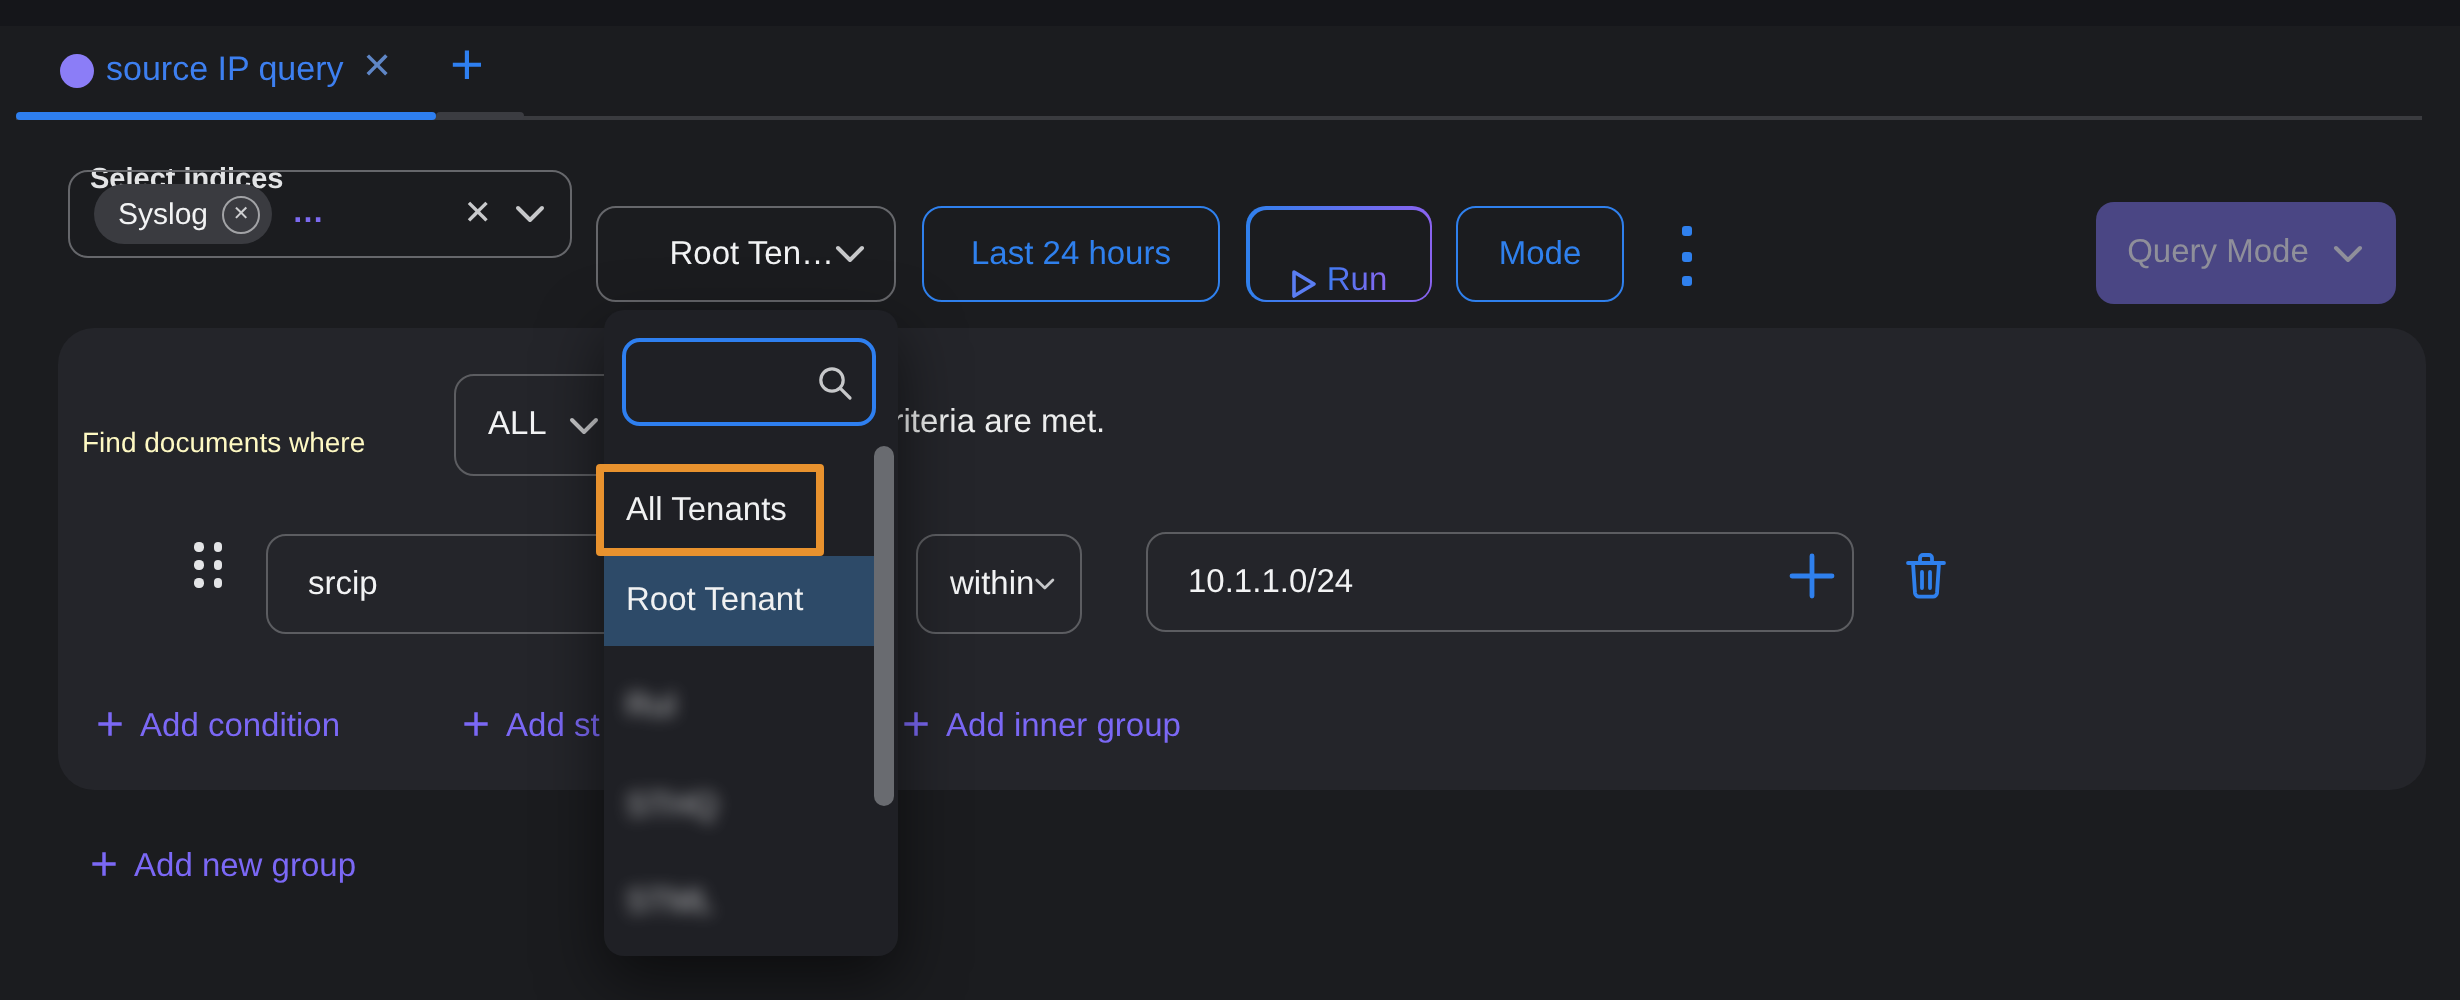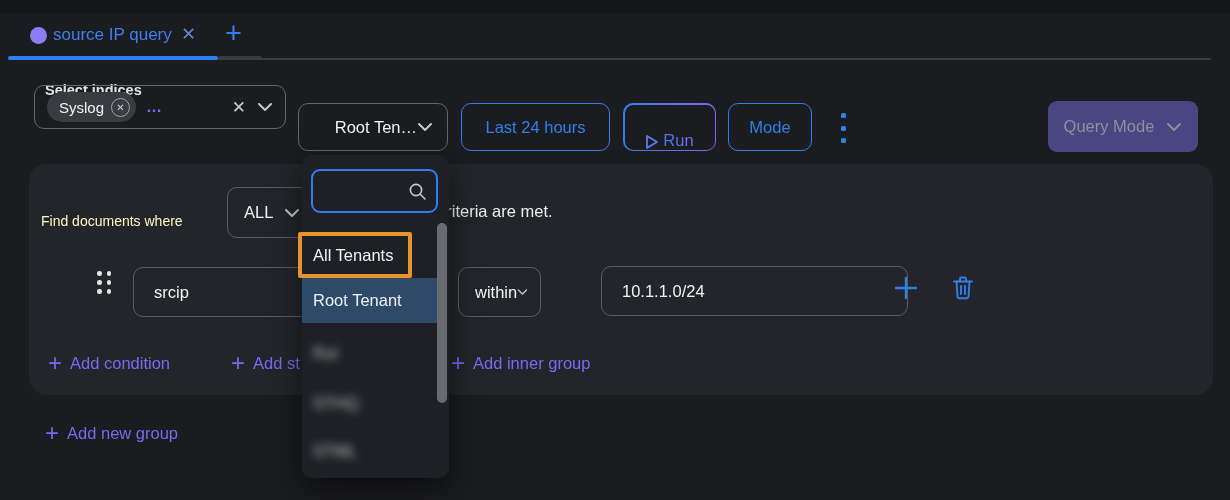--- a/index.html
+++ b/index.html
@@ -66,21 +66,21 @@
   #match-select { left:227px; top:187px; width:86px; height:51px; padding:0 12px 0 16px; justify-content:space-between; border-color:#5c5d61; }
   #match-select .val { font-size:16.5px; color:#f2f3f4; }
   #find-suffix { left:438px; top:202px; font-size:16.5px; color:#eceded; }
 
   #drag-handle { left:97px; top:271px; display:grid; grid-template-columns:4.5px 4.5px; gap:4.5px 5px; cursor:grab; }
   #drag-handle span { width:4.5px; height:4.5px; border-radius:50%; background:#e3e4e6; }
 
   .input-box { border:1px solid #5c5d61; border-radius:10px; display:flex; align-items:center; font-size:16.5px; color:#f2f3f4; }
   #field-input { left:133px; top:267px; width:315px; height:50px; padding-left:20px; }
   #operator-select { left:458px; top:267px; width:83px; height:50px; padding:0 12px 0 16px; justify-content:space-between; cursor:pointer; }
-  #value-input { left:601px; top:266px; width:307px; height:50px; padding-left:20px; }
+  #value-input { left:573px; top:266px; width:354px; height:50px; padding-left:20px; }
 
   .icon-btn { cursor:pointer; }
   #add-value-icon { left:893px; top:275px; }
   #delete-icon { left:951px; top:275px; }
   .icon-btn svg { display:block; }
 
   .link { display:flex; align-items:center; gap:8px; color:#7b68f5; font-size:16.5px; cursor:pointer; }
   .link .plus { font-size:24px; font-weight:300; line-height:20px; }
   #link-add-condition { left:48px; top:353px; }
   #link-add-stats { left:231px; top:353px; }

